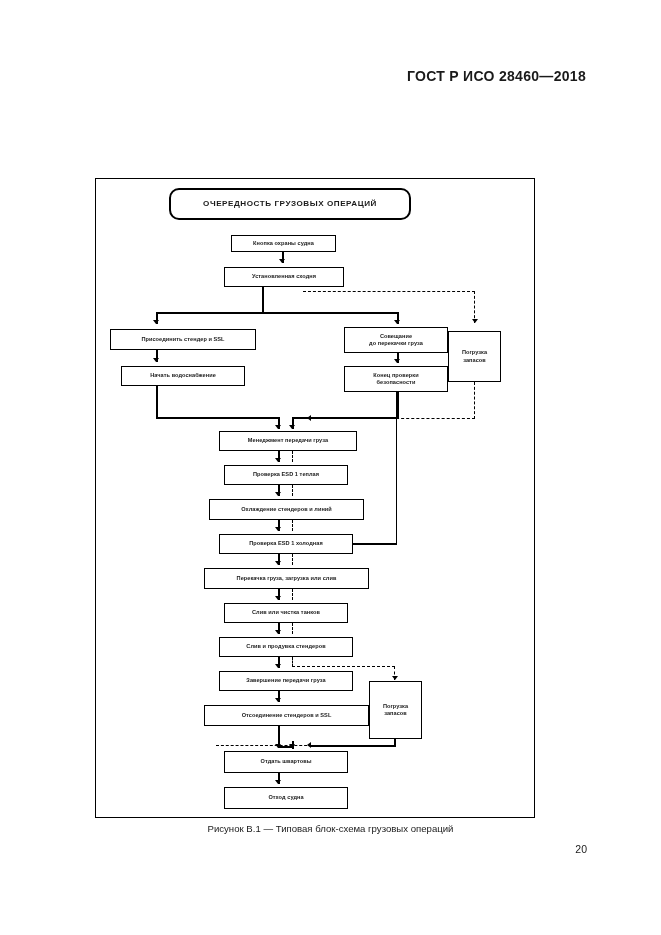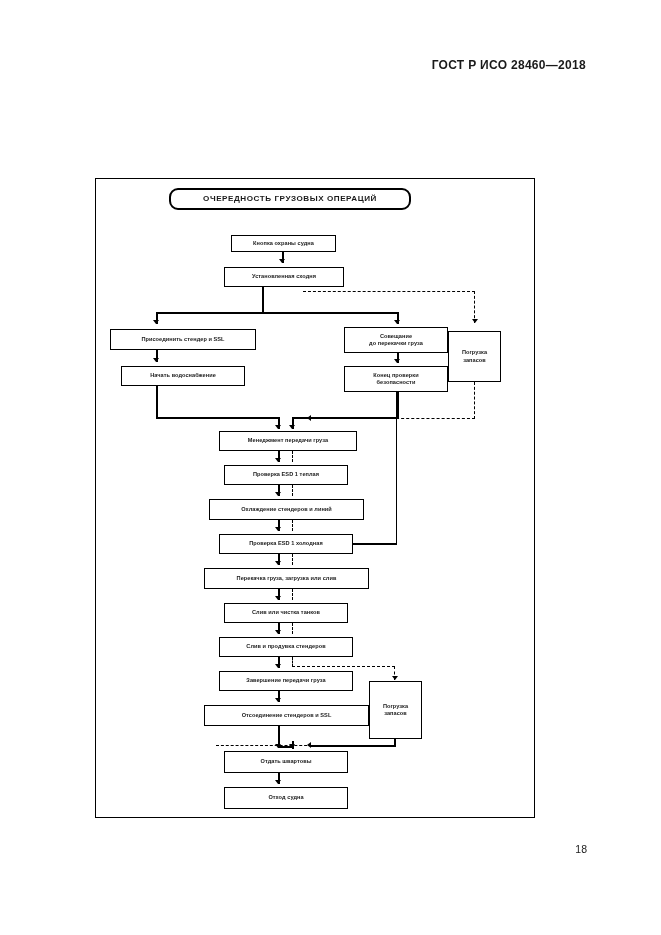--- a/index.html
+++ b/index.html
@@ -8,22 +8,22 @@
     background:#ffffff;
     font-family:"Liberation Sans", sans-serif;
     color:#1a1a1a;
     position:relative;
     overflow:hidden;
   }
   .page{position:absolute;inset:0;}
 
   
   .std-header{
-    position:absolute;top:58px;right:75px;
-    font-size:12px;font-weight:bold;letter-spacing:.3px;
+    position:absolute;top:68px;right:75px;
+    font-size:14px;font-weight:bold;letter-spacing:.3px;
     white-space:nowrap;
   }
   .appendix-wrap{
     position:absolute;top:90px;left:218px;width:160px;
     text-align:center;font-size:10.5px;line-height:15px;
   }
 
   .fig-title{
     position:absolute;top:152px;left:0;width:661px;
     text-align:center;font-size:10.5px;font-weight:bold;
@@ -99,21 +99,21 @@
 
 <div class="page">
 
   <div class="std-header">ГОСТ Р ИСО 28460—2018</div>
 
 
 
   <div class="frame">
     <div class="canvas">
 
-      <div class="node banner" style="left:73px;top:9px;width:242px;height:22px;">ОЧЕРЕДНОСТЬ ГРУЗОВЫХ ОПЕРАЦИЙ</div>
+      <div class="node banner" style="left:73px;top:9px;width:242px;height:32px;border-radius:10px;">ОЧЕРЕДНОСТЬ ГРУЗОВЫХ ОПЕРАЦИЙ</div>
 
       <div class="node" style="left:135px;top:56px;width:105px;height:17px;">Кнопка охраны судна</div>
 
       <div class="ln lnv" style="left:186px;top:73px;height:11px;"></div>
       <div class="arw" style="left:183.4px;top:80px;"></div>
 
       <div class="node" style="left:128px;top:88px;width:120px;height:20px;">Установленная сходня</div>
 
       <div class="ln lnv" style="left:166px;top:108px;height:26px;"></div>
       <div class="ln lnh" style="left:60px;top:133px;width:242px;"></div>
@@ -224,16 +224,17 @@
 
       <div class="node" style="left:128px;top:572px;width:124px;height:22px;">Отдать швартовы</div>
       <div class="ln lnv" style="left:182px;top:594px;height:11px;"></div>
       <div class="arw" style="left:179.4px;top:601px;"></div>
 
       <div class="node" style="left:128px;top:608px;width:124px;height:22px;">Отход судна</div>
 
     </div>
   </div>
 
-
-  <div class="pagenum">18</div>
+  <div class="caption">Рисунок В.1 — Типовая блок-схема грузовых операций</div>
+
+  <div class="pagenum">20</div>
 
 </div>
 
 </body></html>

